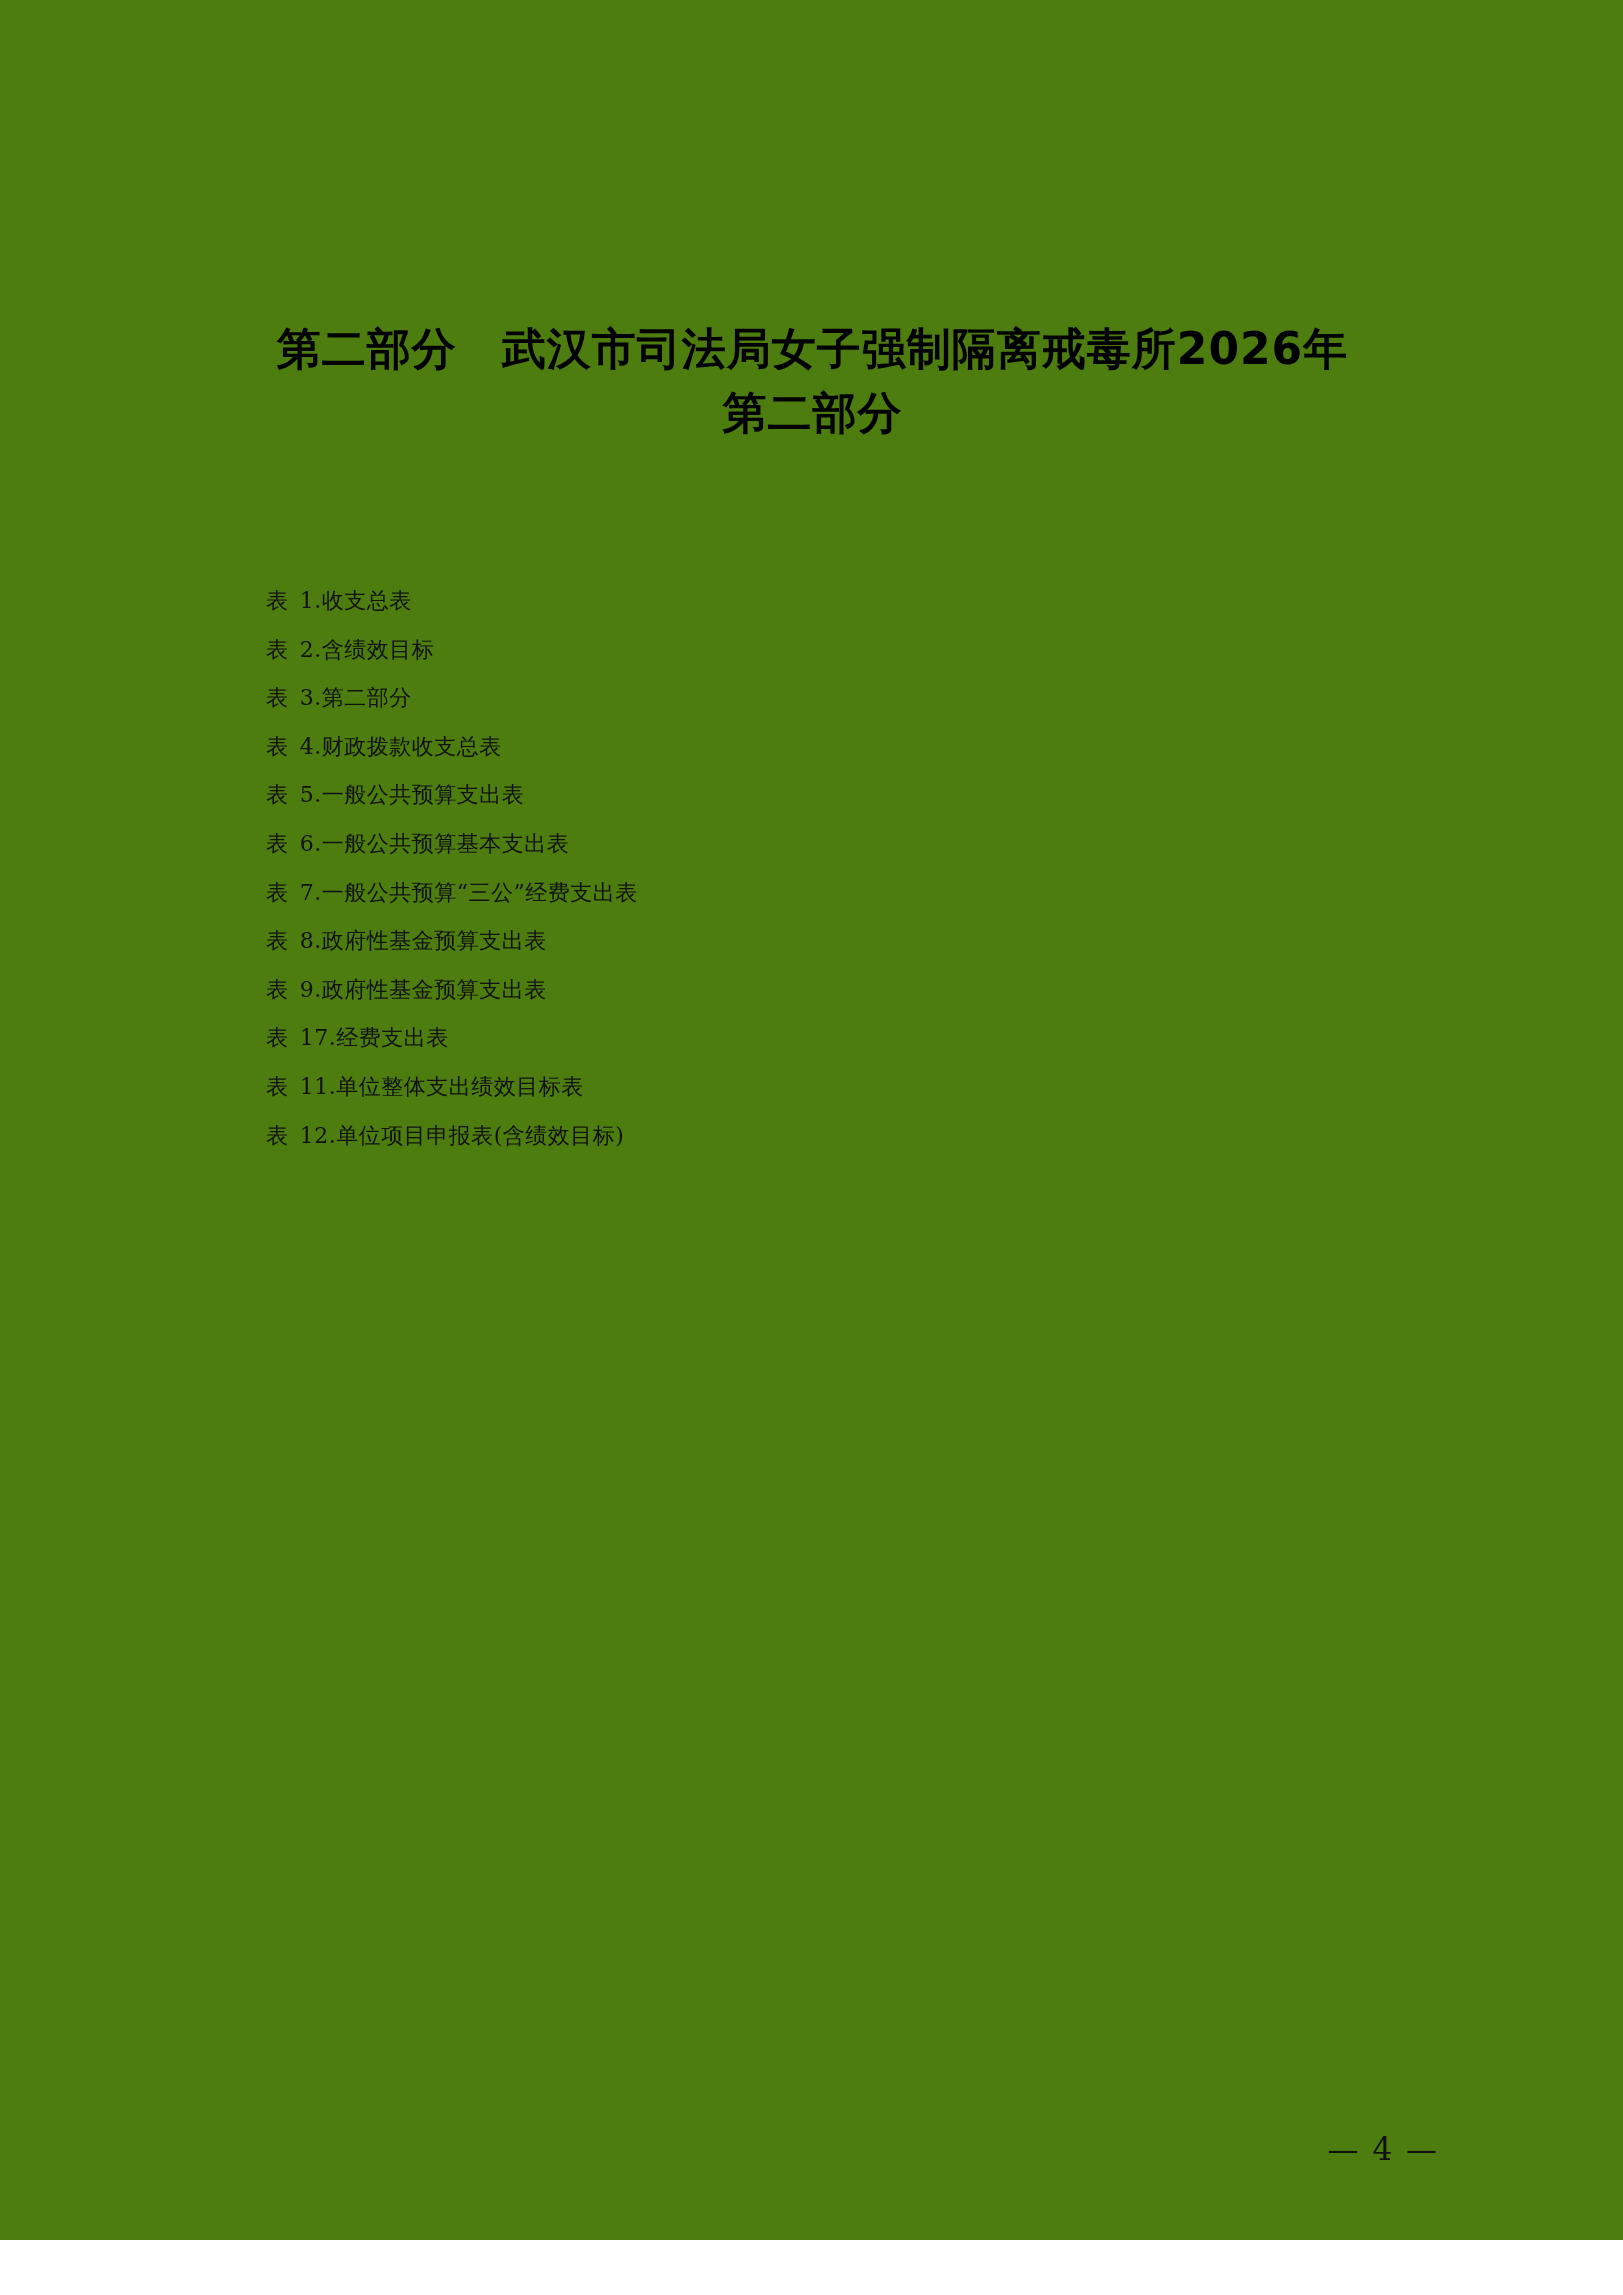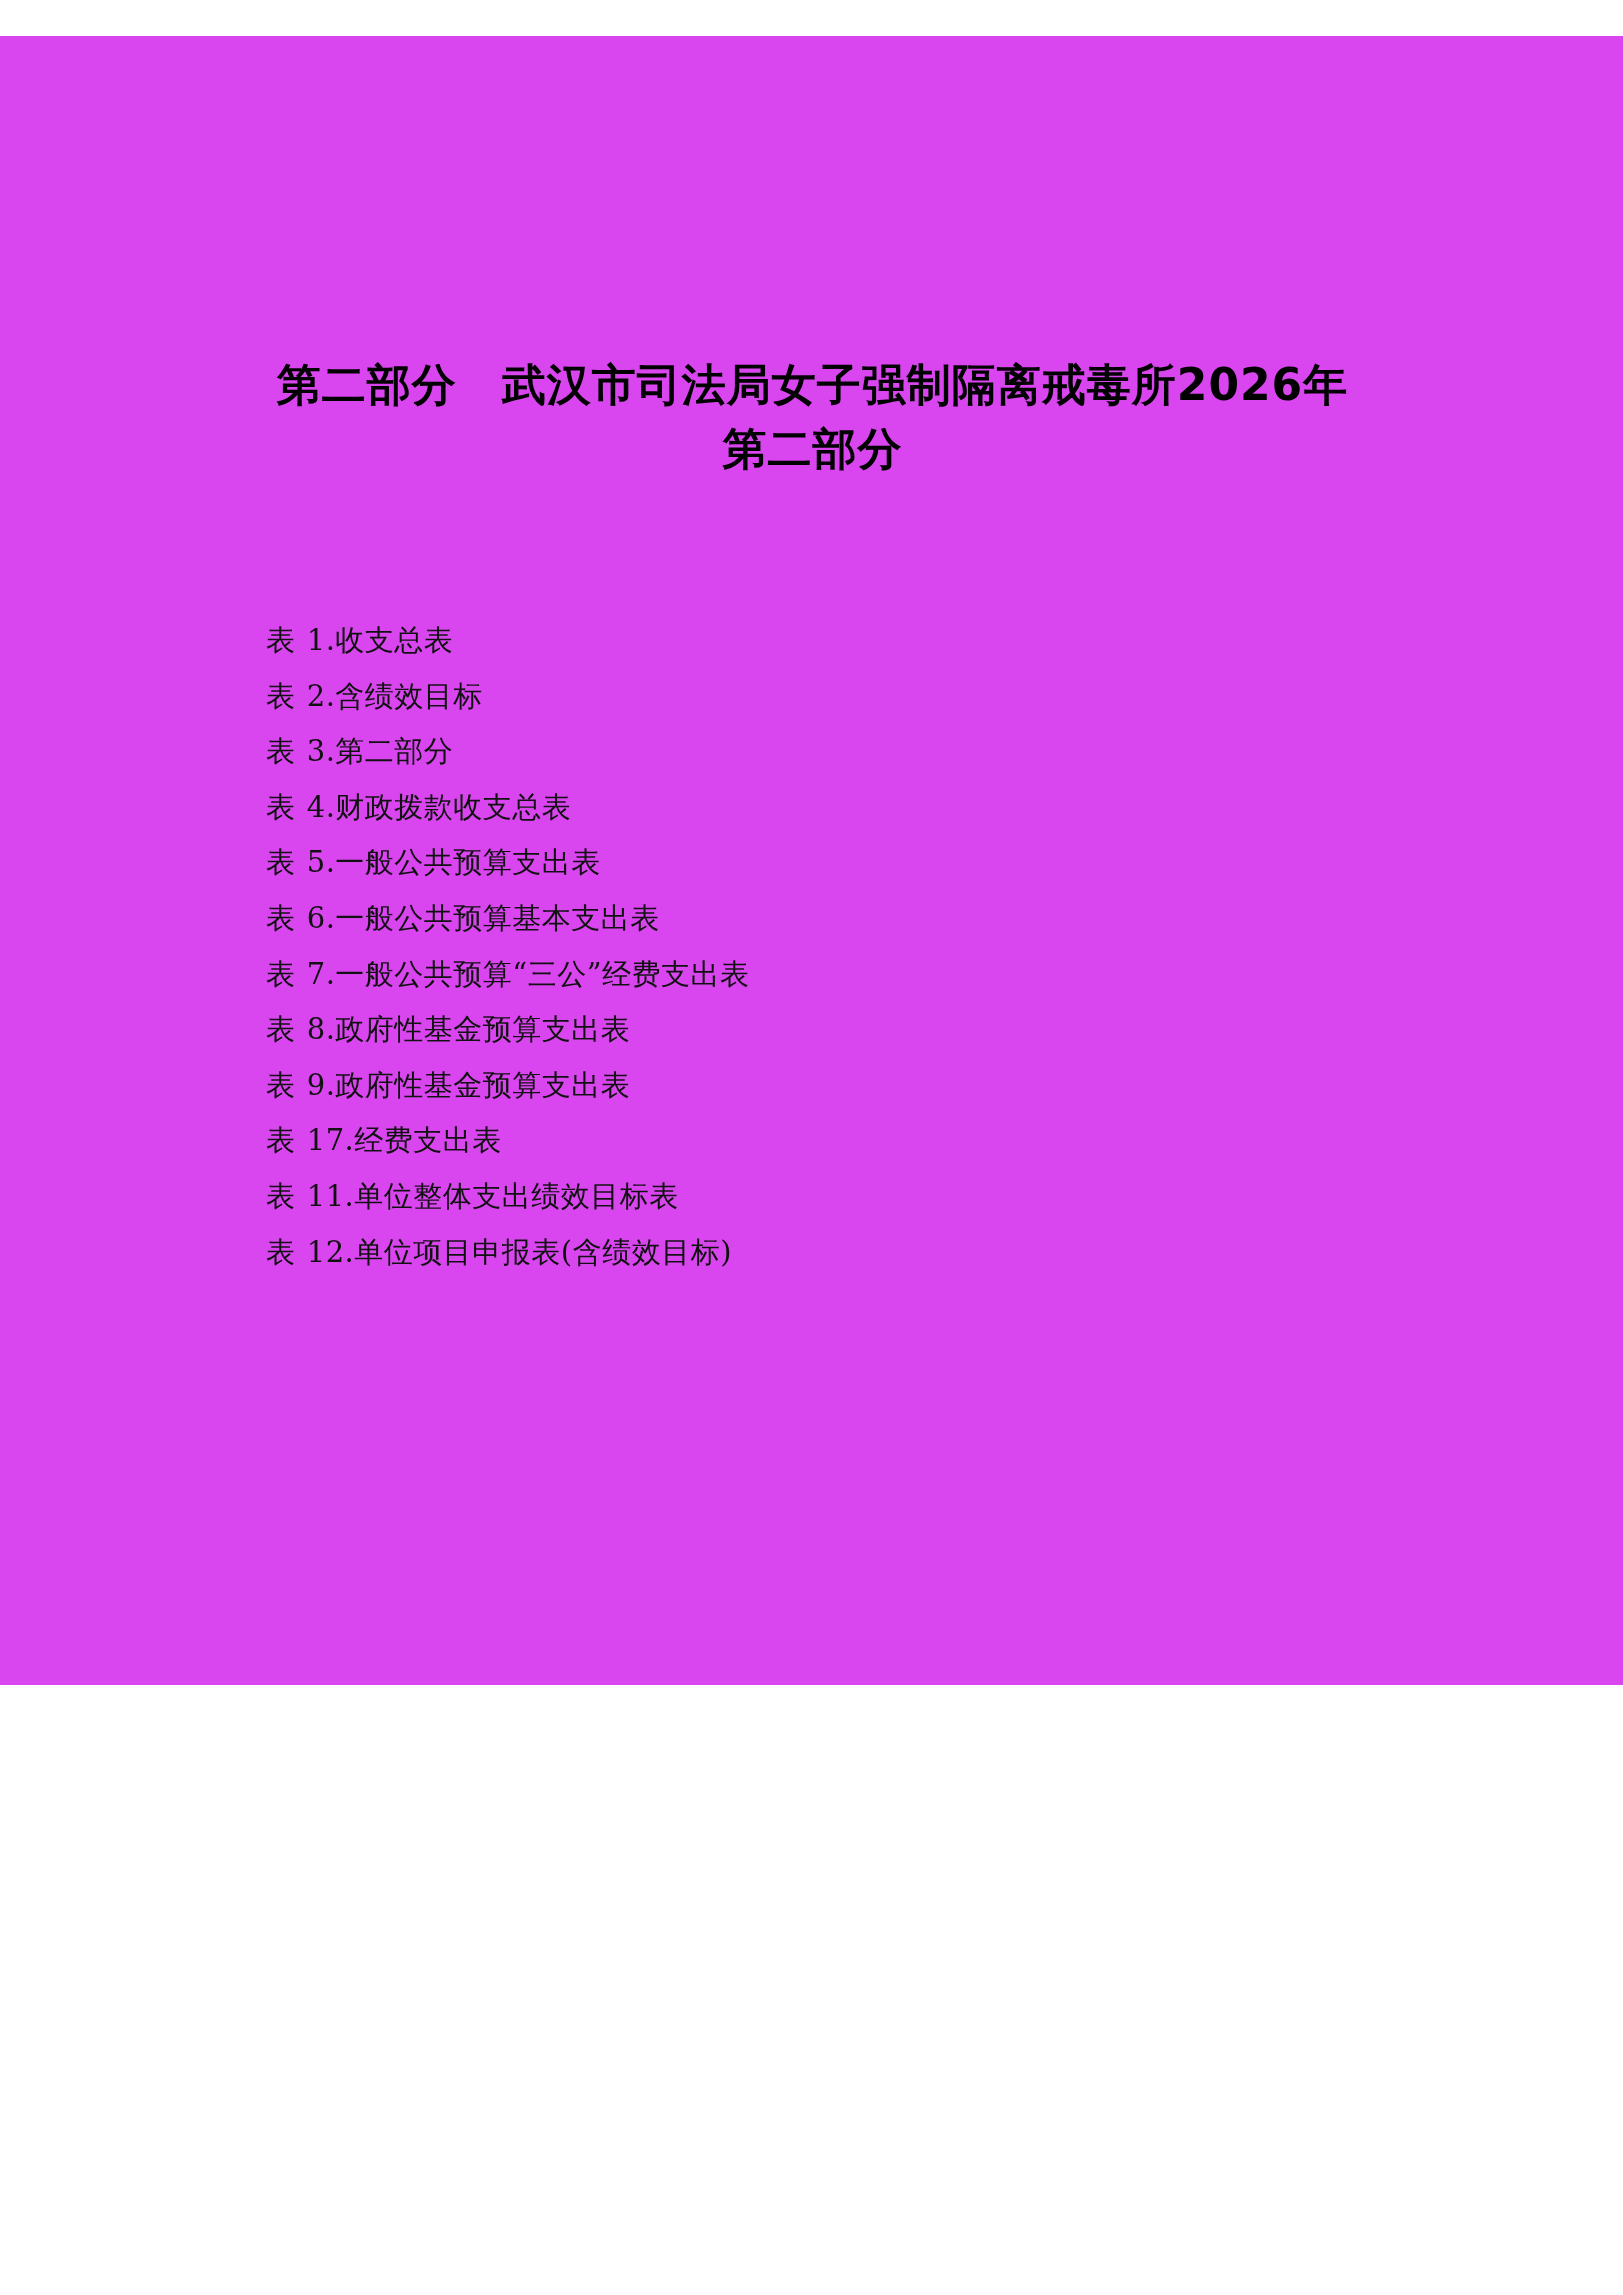--- a/index.html
+++ b/index.html
@@ -6,25 +6,24 @@
     margin: 0;
     padding: 0;
     background: #ffffff;
   }
   body {
     font-family: "DejaVu Sans", sans-serif;
   }
   .page {
     position: relative;
     width: 1623px;
-    height: 1649px;
-    background: #d946ef;
+    height: 2240px;
+    background: #4d7c0f;
     box-sizing: border-box;
     overflow: hidden;
-    margin-top: 36px;
   }
   .doc-body {
     position: absolute;
     left: 0;
     top: 0;
     width: 1623px;
     height: 2295px;
   }
   .doc-title {
     position: absolute;
@@ -40,21 +39,21 @@
     letter-spacing: 1px;
   }
   .toc-list {
     position: absolute;
     left: 266px;
     top: 590px;
     width: 1125px;
   }
   .toc-item {
     font-family: "DejaVu Serif", serif;
-    font-size: 29px;
+    font-size: 22px;
     line-height: 1.0;
     color: #111111;
     margin-bottom: 26.6px;
     white-space: nowrap;
     letter-spacing: 0.5px;
   }
   .toc-label {
     display: inline-block;
   }
   .toc-num {

